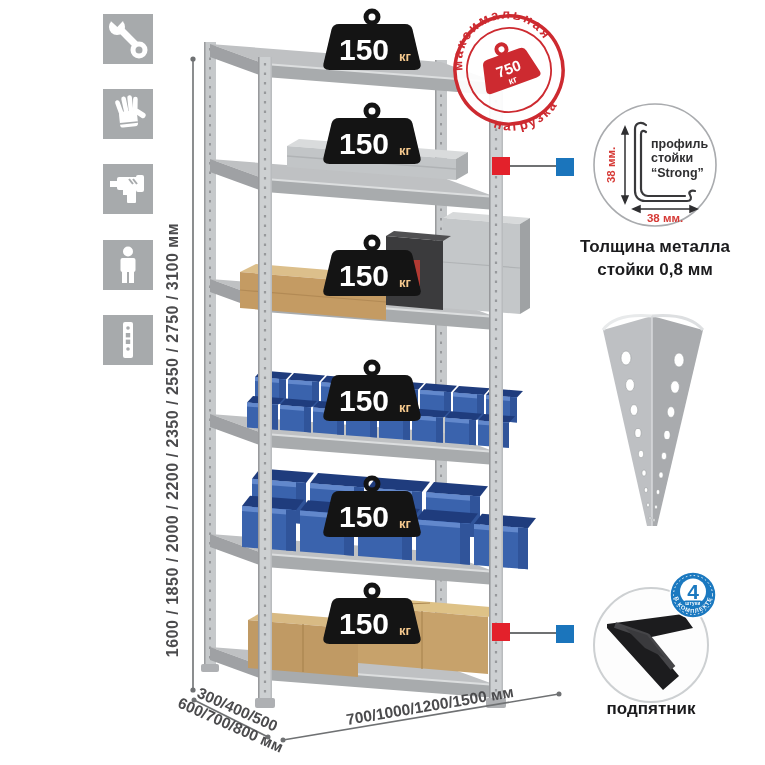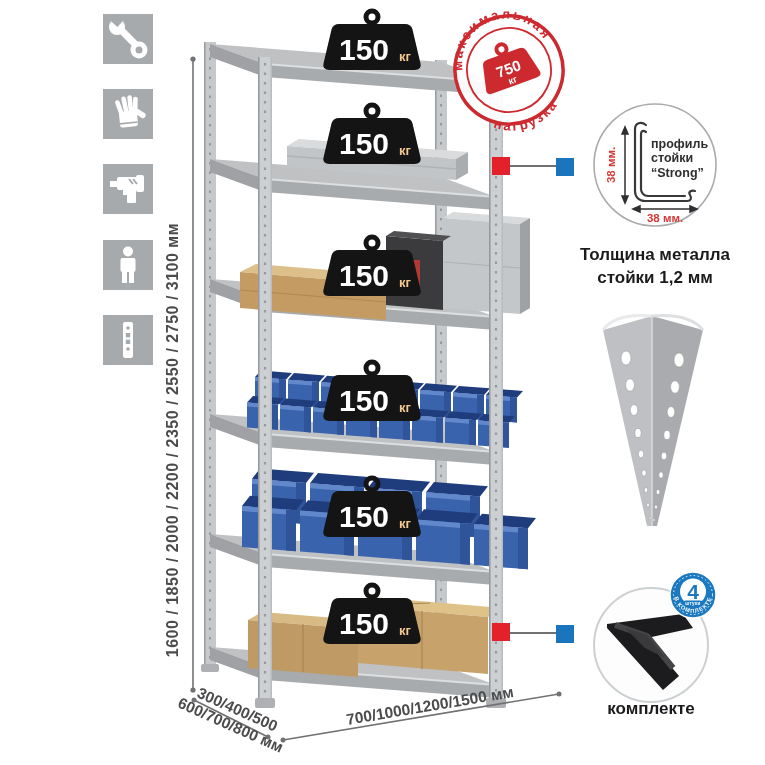--- a/index.html
+++ b/index.html
@@ -331,23 +331,23 @@
       <line x1="47" y1="108" x2="101" y2="108"></line>
       <path d="M42,108 l7,-3 v6 z" fill="#2f2f31"></path>
       <path d="M106,108 l-7,-3 v6 z" fill="#2f2f31"></path>
     </g>
     <text class="profile-dim" x="24" y="64" transform="rotate(-90 24 64)" text-anchor="middle">38 мм.</text>
     <text class="profile-dim" x="74" y="121" text-anchor="middle">38 мм.</text>
     <text class="profile-label" x="60" y="47">профиль</text>
     <text class="profile-label" x="60" y="61">стойки</text>
     <text class="profile-label" x="60" y="76">“Strong”</text>
   </svg>
-  <div class="caption" style="left:560px;top:244px">
+  <div class="caption" style="left:560px;top:236px">
     <div>Толщина металла</div>
-    <div>стойки 1,2 мм</div>
+    <div>стойки 0,8 мм</div>
   </div>
 
   <svg class="abs" style="left:595px;top:300px" width="118" height="235" viewBox="0 0 118 235">
     <polygon points="57,16 8,30 52,226 57,226" fill="#bec0c3"></polygon>
     <polygon points="57,16 108,30 62,226 57,226" fill="#a9abae"></polygon>
     <path d="M8,30 Q20,13 57,16" fill="none" stroke="#e8eaeb" stroke-width="3"></path>
     <path d="M57,16 Q94,13 108,30" fill="none" stroke="#dddfe1" stroke-width="3"></path>
     <line x1="57" y1="16" x2="57" y2="226" stroke="#d8dadc" stroke-width="1.5"></line>
     <g fill="#ffffff" stroke="#9b9da0" stroke-width="0.6">
       <ellipse cx="31" cy="58" rx="5" ry="7"></ellipse>
@@ -387,21 +387,21 @@
     <circle cx="25" cy="25" r="19.5" fill="none" stroke="#ffffff" stroke-width="1" stroke-dasharray="1.5 2.5"></circle>
     <circle cx="25" cy="21.5" r="13" fill="#ffffff"></circle>
     <text class="foot-badge-num" x="25" y="28.5">4</text>
     <rect x="15" y="30.5" width="20" height="6" rx="3" fill="#1b79c0"></rect>
     <text class="foot-badge-sub" x="25" y="35">штуки</text>
     <text class="foot-badge-arc">
       <textPath href="#footArc" startOffset="50%" text-anchor="middle">в комплекте</textPath>
     </text>
   </svg>
   <div class="caption" style="left:556px;top:698px">
-    <div>комплекте</div>
+    <div>подпятник</div>
   </div>
 
   <svg class="abs" style="left:180px;top:685px" width="390" height="70">
     <line x1="14" y1="15" x2="88" y2="52" stroke="#6f7173" stroke-width="1.6"></line>
     <circle cx="14" cy="15" r="2.5" fill="#6f7173"></circle>
     <circle cx="88" cy="52" r="2.5" fill="#6f7173"></circle>
     <line x1="103" y1="55" x2="379" y2="9" stroke="#6f7173" stroke-width="1.6"></line>
     <circle cx="103" cy="55" r="2.5" fill="#6f7173"></circle>
     <circle cx="379" cy="9" r="2.5" fill="#6f7173"></circle>
   </svg>

